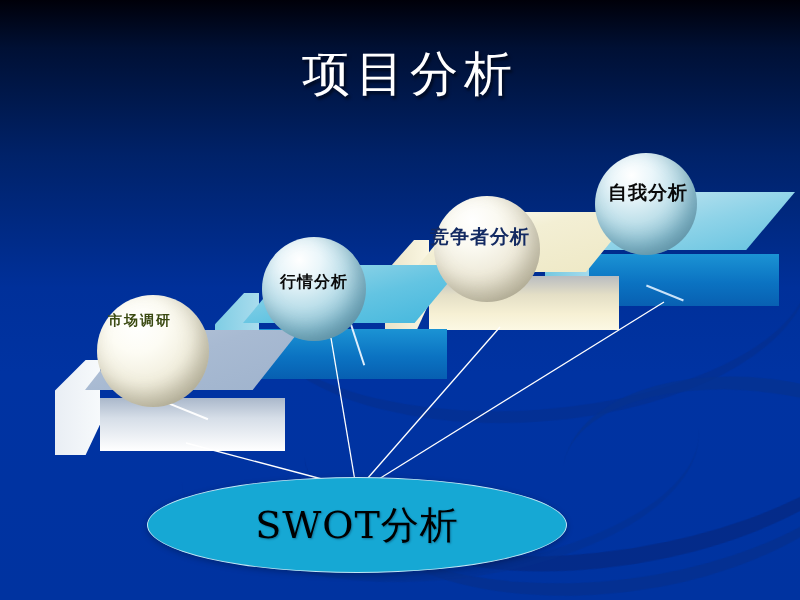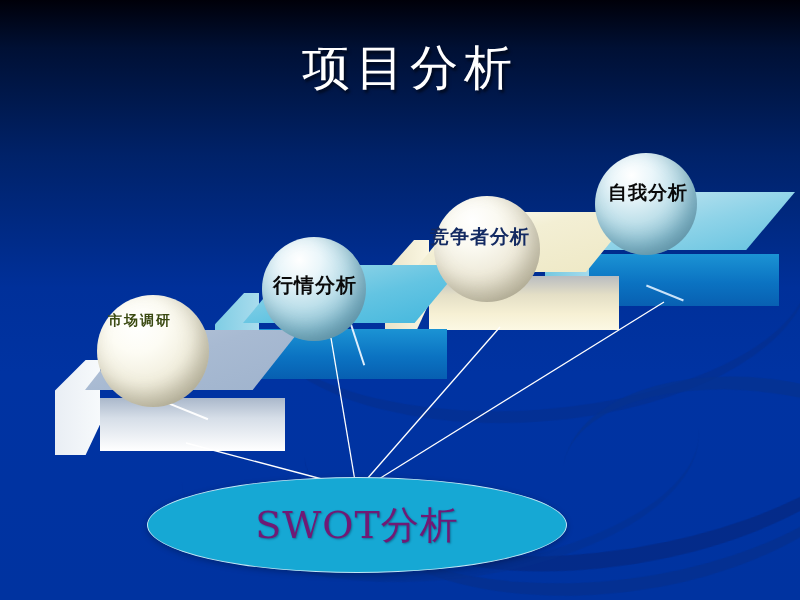--- a/index.html
+++ b/index.html
@@ -83,21 +83,21 @@
   }
   #logo .lg-badge{
     position:absolute;left:88px;top:100px;width:28px;height:14px;
     background:linear-gradient(to bottom,#1d4fa8,#0e2f77);
     border:1px solid #4d86d6;
     font-size:6px;color:#cfe0f8;text-align:center;line-height:13px;overflow:hidden;
   }
 
   
   #title{
-    position:absolute;left:280px;top:36px;width:260px;text-align:center;
+    position:absolute;left:280px;top:42px;width:260px;text-align:center;
     font-family:"DejaVu Serif","Liberation Serif",serif;
     font-size:48px;color:#ffffff;letter-spacing:6px;white-space:nowrap;
     text-shadow:2px 3px 3px rgba(0,0,0,.55);
   }
 
   
   .platform{position:absolute;}
   .plat-top{position:absolute;}
   .plat-front{position:absolute;}
   .plat-side{position:absolute;}
@@ -205,21 +205,21 @@
   }
   #lbl1{left:108px;top:312px;font-size:14px;color:#3b4a12;letter-spacing:2px;
         text-shadow:1px 1px 1px rgba(255,255,255,.55);}
 
   #sph2{
     left:262px;top:237px;width:104px;height:104px;
     background:
       radial-gradient(circle at 36% 22%,#ffffff 0%,#eaf6fa 20%,#bcdfea 46%,#8fc4d6 68%,#6fa8bd 88%,#5b93a8 100%);
     box-shadow:inset -8px -10px 20px rgba(40,85,105,.35);
   }
-  #lbl2{left:273px;top:272px;font-size:20px;color:#0a0a0a;letter-spacing:1px;}
+  #lbl2{left:280px;top:272px;font-size:16px;color:#0a0a0a;letter-spacing:1px;}
 
   #sph3{
     left:434px;top:196px;width:106px;height:106px;
     background:
       radial-gradient(circle at 36% 24%,#ffffff 0%,#fbfaf2 24%,#efebdb 50%,#d9d3bd 74%,#b9b39a 93%,#a29c84 100%);
     box-shadow:inset -8px -10px 20px rgba(110,105,85,.32);
   }
   #lbl3{left:430px;top:224px;font-size:19px;color:#132a62;letter-spacing:1px;}
 
   #sph4{
@@ -237,21 +237,21 @@
   #swot{
     position:absolute;left:147px;top:477px;width:418px;height:94px;
     border-radius:50%;
     background:#16a8d4;
     border:1.5px solid #bfe6f4;
     display:flex;align-items:center;justify-content:center;
     box-shadow:0 2px 6px rgba(0,0,0,.25);
   }
   #swot-label{
     font-family:"DejaVu Serif","Liberation Serif",serif;
-    font-size:38px;color:#701a75;letter-spacing:1px;white-space:nowrap;
+    font-size:38px;color:#000000;letter-spacing:1px;white-space:nowrap;
     text-shadow:1px 1px 2px rgba(0,40,70,.4);
   }
 </style>
 </head>
 <body>
 
 <div id="slide">
 
   <div class="swirl sw1"></div>
   <div class="swirl sw2"></div>

